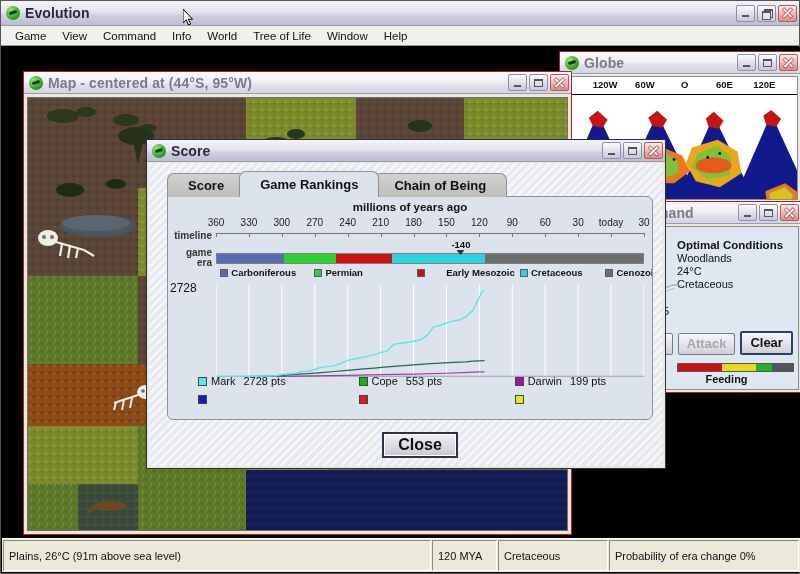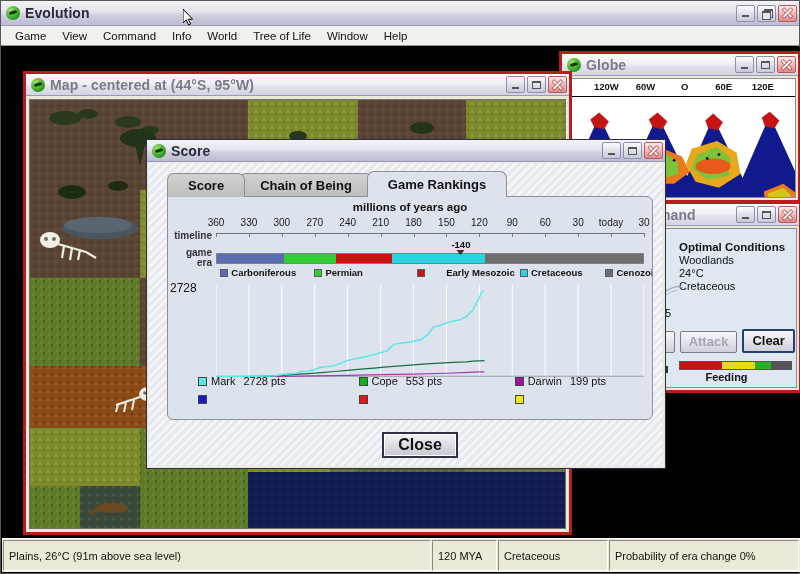--- a/index.html
+++ b/index.html
@@ -5,21 +5,21 @@
   * { box-sizing: border-box; }
   html, body { margin:0; padding:0; }
   body {
     width:800px; height:574px; overflow:hidden;
     font-family:"Liberation Sans", sans-serif;
     background:#000;
     position:relative;
   }
 
   
-  .win { position:absolute; background:#ece9d8; border:3px solid #b91c1c; }
+  .win { position:absolute; background:#ece9d8; border:1px solid #b91c1c; }
   .titlebar {
     height:22px; display:flex; align-items:center;
     background:linear-gradient(180deg,#f3f3f8 0%,#e4e4ee 45%,#cfcfdf 60%,#bdbdd2 100%);
     border-bottom:1px solid #9a9ab4; padding:0 2px 0 4px; position:relative;
   }
   .titlebar.inactive {
     background:linear-gradient(180deg,#fbfbfd 0%,#f0f0f5 45%,#e2e2ec 60%,#d4d4e2 100%);
   }
   .tb-icon {
     width:15px; height:15px; flex:0 0 15px; margin-right:5px;
@@ -532,22 +532,22 @@
             </span>
           <span class="tbtn close"></span>
         </span>
       </div>
 
       <div class="score-body">
         <div class="parch"></div>
 
         <div class="tabs">
           <span class="tab">Score</span>
+          <span class="tab active">Game Rankings</span>
           <span class="tab">Chain of Being</span>
-          <span class="tab active">Game Rankings</span>
         </div>
 
         <div class="panel">
           <div class="panel-title">millions of years ago</div>
 
           <div class="tl-wrap">
             <div class="tl-rowlabel" style="top:14px">timeline</div>
             <div class="tl-rowlabel" style="top:31px">game</div>
             <div class="tl-rowlabel" style="top:41px">era</div>
 

